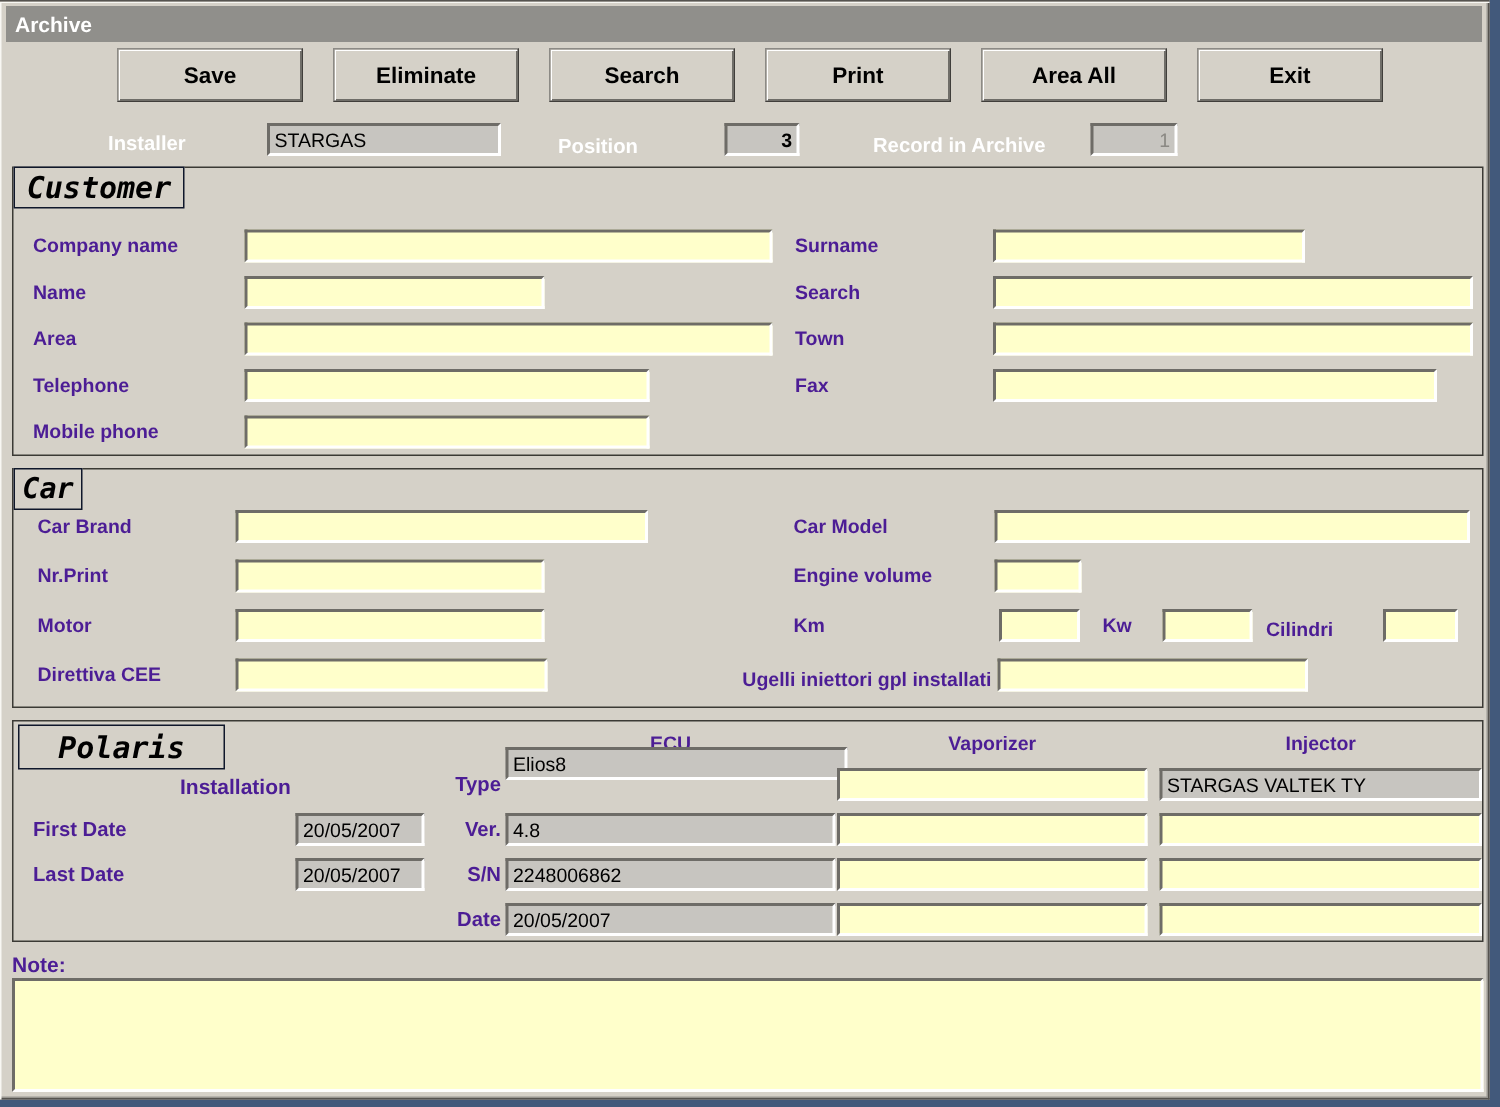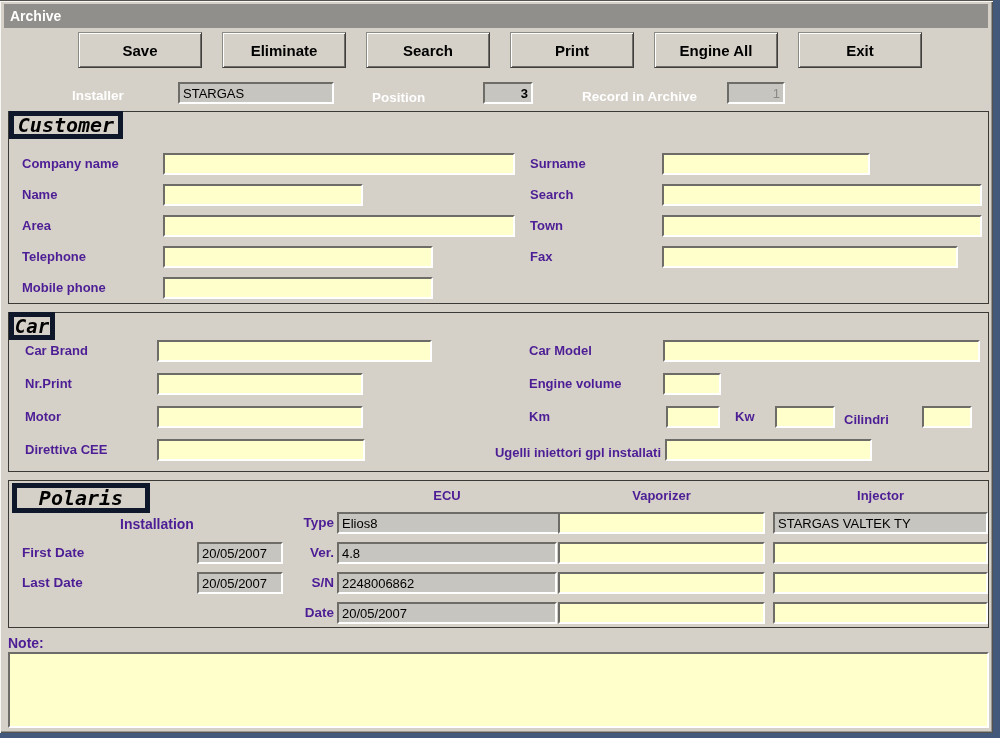--- a/index.html
+++ b/index.html
@@ -42,42 +42,42 @@
     border: 2px solid;
     border-color: #6e6c67 #ffffff #ffffff #6e6c67;
     font-family: "Liberation Sans", sans-serif;
     font-size: 13px; color: #000;
     padding: 0 3px; outline: none;
   }
   .yellow { background: #ffffcb; }
   .grayf  { background: #c7c5c0; }
   .groupbox { position: absolute; left: 8px; width: 981px; border: 1px solid #3b3a35; background: #d5d1c8; }
   .chip {
-    position: absolute; background: #d5d1c8; border: 5px solid #0f172a;
+    position: absolute; background: #d5d1c8; border: 1px solid #0f172a;
     font-family: "DejaVu Sans Mono", monospace;
     font-weight: bold; font-style: italic; color: #000;
     display: flex; align-items: center; justify-content: center;
   }
   textarea.sunken { resize: none; }
   .ralign { text-align: right; }
 </style>
 </head>
 <body>
 
 <div id="window">
 
   <div class="titlebar">
     <span>Archive</span>
   </div>
 
   <button class="btn" style="left:78px;">Save</button>
   <button class="btn" style="left:222px;">Eliminate</button>
   <button class="btn" style="left:366px;">Search</button>
   <button class="btn" style="left:510px;">Print</button>
-  <button class="btn" style="left:654px;">Engine All</button>
+  <button class="btn" style="left:654px;">Area All</button>
   <button class="btn" style="left:798px;">Exit</button>
 
   <div class="wlabel" style="left:72px; top:87px;">Installer</div>
   <input class="sunken grayf" style="left: 178px; top: 81px; width: 156px;" value="STARGAS">
 
   <div class="wlabel" style="left:372px; top:89px;">Position</div>
   <input class="sunken grayf ralign" style="left: 483px; top: 81px; width: 50px; font-weight: bold;" value="3">
 
   <div class="wlabel" style="left:582px; top:88px;">Record in Archive</div>
   <input class="sunken grayf ralign" style="left: 727px; top: 81px; width: 58px; color: rgb(139, 137, 132);" value="1">
@@ -140,21 +140,21 @@
   <div class="groupbox" style="top:479px; height:148px;">
     <div class="chip" style="left:3px; top:2px; width:138px; height:30px; font-size:20px;">Polaris</div>
 
     <div class="flabel" style="left:328px; top:7px; width:220px; text-align:center;">ECU</div>
     <div class="flabel" style="left:549px; top:7px; width:207px; text-align:center;">Vaporizer</div>
     <div class="flabel" style="left:764px; top:7px; width:215px; text-align:center;">Injector</div>
 
     <div class="flabel" style="left:111px; top:35px; font-size:14px;">Installation</div>
 
     <div class="flabel ralign" style="left:240px; top:34px; width:85px; font-size:13.5px;">Type</div>
-    <input class="sunken grayf" style="left: 328px; top: 31px; width: 228px;" value="Elios8">
+    <input class="sunken grayf" style="left: 328px; top: 17px; width: 228px;" value="Elios8">
     <input class="sunken yellow" style="left: 549px; top: 31px; width: 207px;" value="">
     <input class="sunken grayf" style="left: 764px; top: 31px; width: 215px;" value="STARGAS VALTEK TY">
 
     <div class="flabel" style="left:13px; top:64px; font-size:13.5px;">First Date</div>
     <input class="sunken grayf" style="left: 188px; top: 61px; width: 86px;" value="20/05/2007">
     <div class="flabel ralign" style="left:240px; top:64px; width:85px; font-size:13.5px;">Ver.</div>
     <input class="sunken grayf" style="left: 328px; top: 61px; width: 220px;" value="4.8">
     <input class="sunken yellow" style="left: 549px; top: 61px; width: 207px;" value="">
     <input class="sunken yellow" style="left: 764px; top: 61px; width: 215px;" value="">
 

